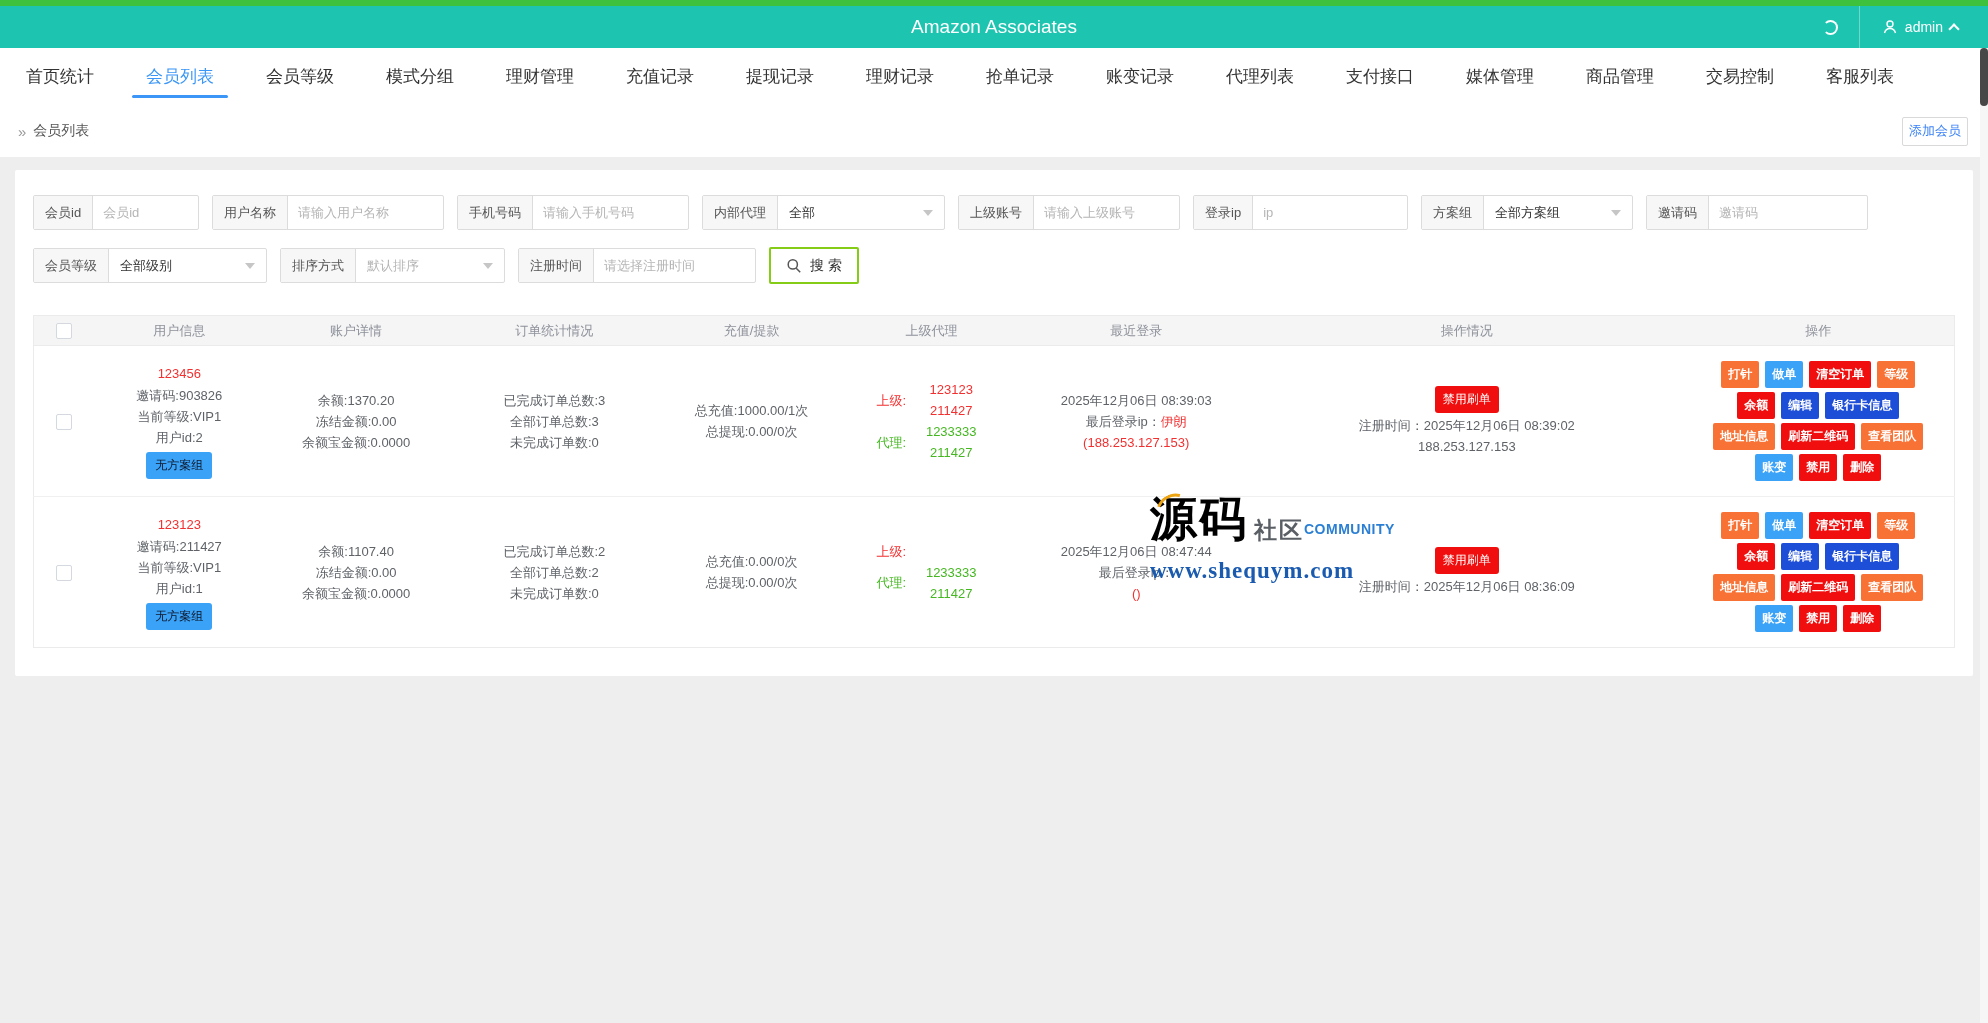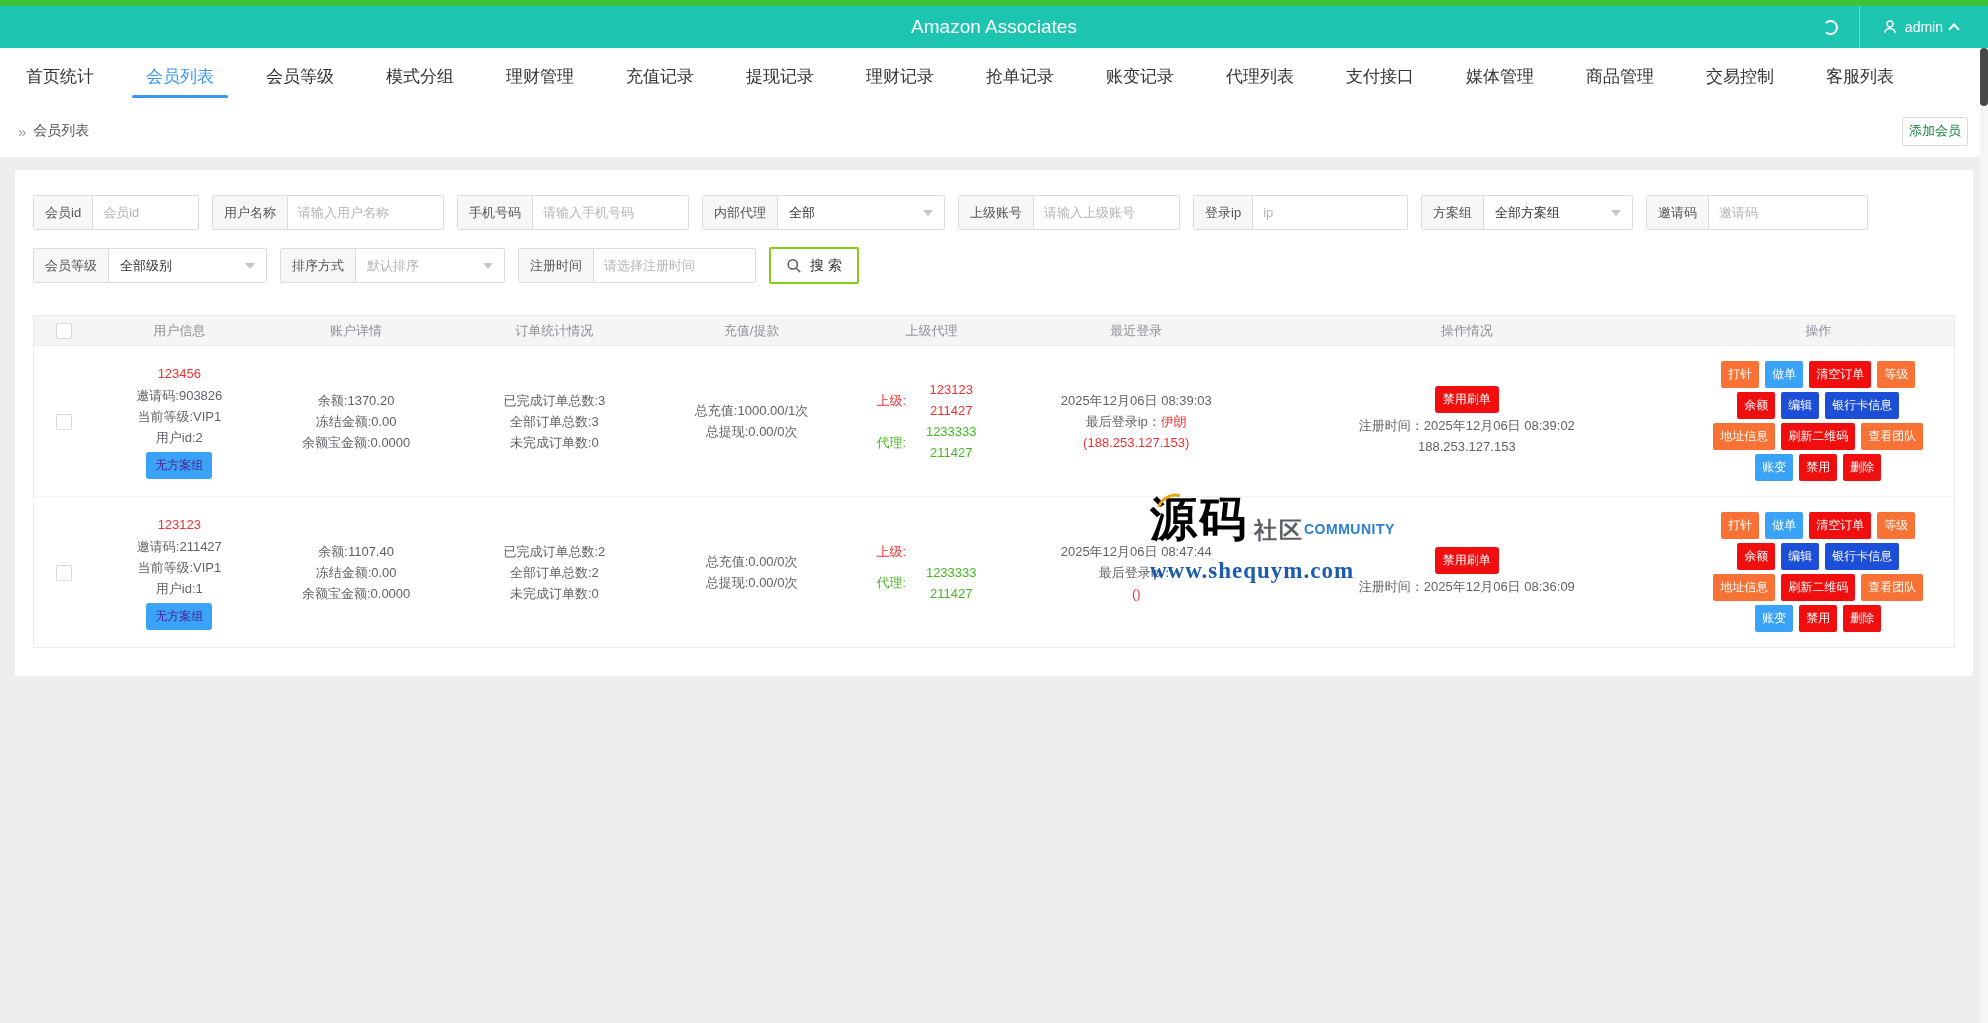--- a/index.html
+++ b/index.html
@@ -19,21 +19,21 @@
   
   .tabs { background:#fff; height:57px; display:flex; align-items:stretch; }
   .tab { padding:0 26px; display:flex; align-items:center; font-size:17px; color:#333; position:relative; cursor:pointer; white-space:nowrap; }
   .tab.active { color:#3b96f7; }
   .tab.active::after { content:""; position:absolute; left:12px; right:12px; bottom:7px; height:3px; background:#3b96f7; border-radius:2px; }
 
   
   .crumb-row { background:#fff; height:52px; display:flex; align-items:center; justify-content:space-between; padding:0 20px 0 18px; }
   .crumb { font-size:14px; color:#555; display:flex; align-items:center; gap:7px; }
   .crumb-arrow { color:#999; font-size:15px; }
-  .add-btn { width:66px; height:29px; background:#fff; border:1px solid #d9d9d9; border-radius:2px; font-size:13px; color:#15803d; cursor:pointer; font-family:inherit; }
+  .add-btn { width:66px; height:29px; background:#fff; border:1px solid #d9d9d9; border-radius:2px; font-size:13px; color:#3b82f6; cursor:pointer; font-family:inherit; }
 
   
   .content { padding:13px 15px 0; }
   .panel { background:#fff; border-radius:2px; padding:25px 18px 28px; min-height:490px; }
 
   .frow { display:flex; align-items:center; }
   .frow + .frow { margin-top:17px; }
   .fg { display:flex; align-items:stretch; height:35px; border:1px solid #dcdcdc; border-radius:2px; background:#fff; margin-right:13px; }
   .fg-label { background:#f7f7f7; border-right:1px solid #dcdcdc; display:flex; align-items:center; padding:0 11px; font-size:13px; color:#555; white-space:nowrap; }
   .fg-input { border:none; outline:none; padding:0 10px; font-size:13px; color:#333; background:transparent; font-family:inherit; }
@@ -44,32 +44,32 @@
   .search-btn { height:37px; padding:0 15px; background:#fff; border:2px solid #84cc16; border-radius:2px; display:flex; align-items:center; gap:8px; font-size:14px; color:#333; cursor:pointer; font-family:inherit; }
 
   
   .tbl { width:100%; border-collapse:collapse; margin-top:31px; border:1px solid #ebebeb; }
   .tbl thead th { background:#f5f5f6; height:30px; font-weight:normal; font-size:13px; color:#8d9199; border-bottom:1px solid #ebebeb; }
   .tbl tbody td { text-align:center; vertical-align:middle; font-size:13px; color:#5f6368; padding:13px 4px; line-height:21px; }
   .tbl tbody tr + tr td { border-top:1px solid #f0f0f0; }
   .cb { display:inline-block; width:16px; height:16px; border:1px solid #d4d8df; border-radius:2px; background:#fff; cursor:pointer; vertical-align:middle; }
 
   .uname { color:#f23030; margin-bottom:1px; }
-  .badge-blue { display:inline-block; background:#3aa2f7; color:#4c1d95; font-size:12px; padding:3px 9px; border-radius:3px; margin-top:4px; }
+  .badge-blue { display:inline-block; background:#3aa2f7; color:#0f172a; font-size:12px; padding:3px 9px; border-radius:3px; margin-top:4px; }
   .badge-red { display:inline-block; background:#f00e0e; color:#fff; font-size:12px; padding:3px 8px; border-radius:3px; margin-bottom:2px; }
 
   .agent-group { display:flex; align-items:center; justify-content:center; gap:10px; }
   .agent-group .agent-vals { display:flex; flex-direction:column; min-width:70px; }
   .agent-red, .agent-red div { color:#f23030; }
   .agent-green, .agent-green div { color:#45b821; }
 
   .red-text { color:#f23030; }
 
   .acts { display:flex; flex-direction:column; align-items:center; }
-  .act-line { display:flex; justify-content:center; }
+  .act-line { display:flex; justify-content:center;font-weight:bold; }
   .act { display:inline-block; color:#fff; font-size:12px; padding:3px 7px; border-radius:2px; margin:2px 3px; cursor:pointer; white-space:nowrap; }
   .act[data-color="orange"] { background:#f77234; }
   .act[data-color="blue"]   { background:#3aa2f7; }
   .act[data-color="red"]    { background:#f00e0e; }
   .act[data-color="teal"]   { background:#1d4ed8; }
 
   .footer-text { margin-top:26px; font-size:13px; color:#8a8a8a; }
 
   
   .watermark { position:absolute; left:1150px; top:497px; z-index:5; pointer-events:none; }

